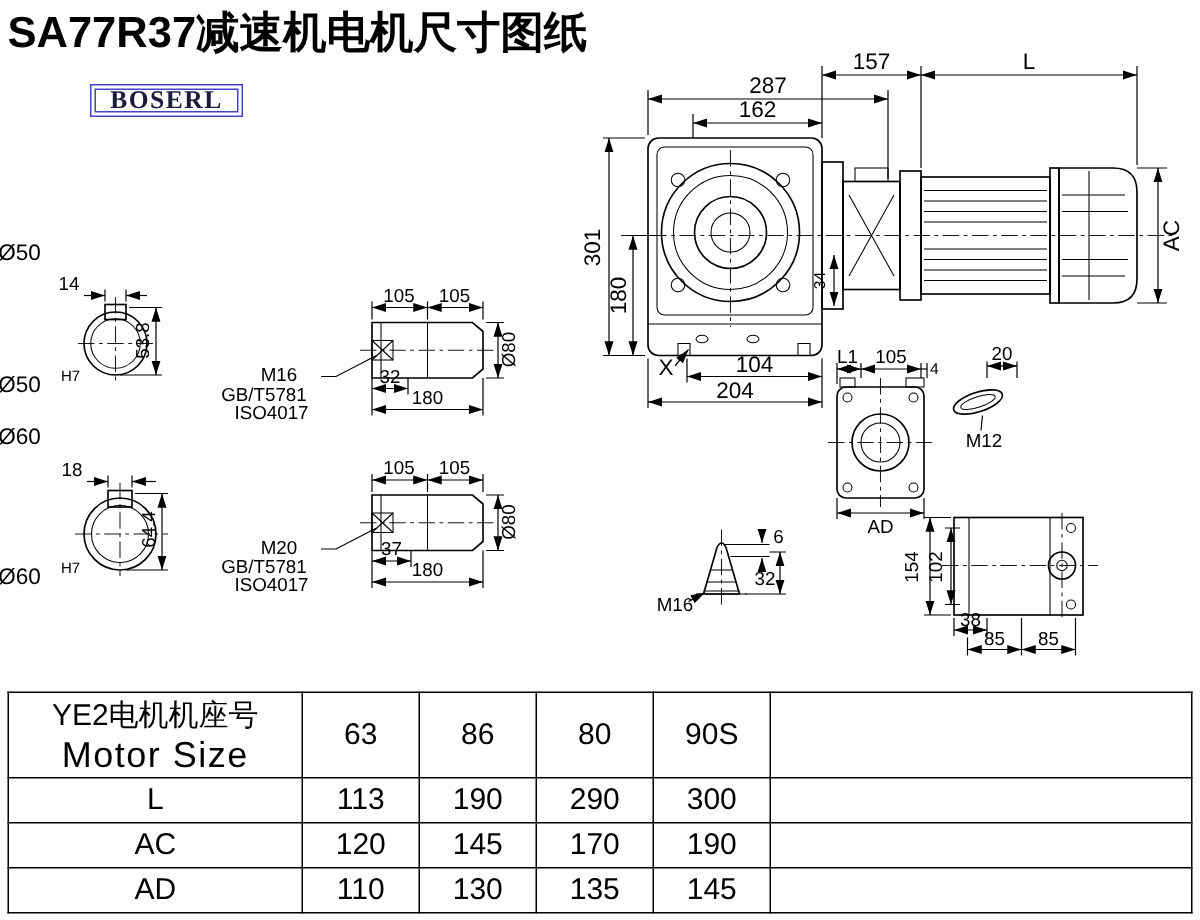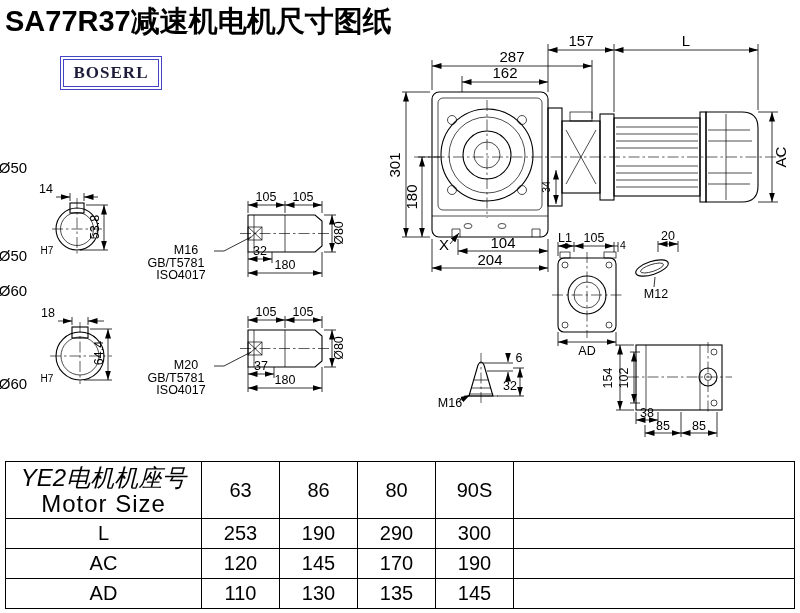--- a/index.html
+++ b/index.html
@@ -1,32 +1,32 @@
 <!DOCTYPE html>
 <html><head>
 <meta charset="utf-8">
 <style>
   * { margin:0; padding:0; box-sizing:border-box; }
   html,body { width:800px; height:613px; background:#ffffff; font-family:"Liberation Sans",sans-serif; position:relative; overflow:hidden; }
   .title { position:absolute; left:5px; top:2px; font-size:29px; font-weight:700; color:#000; white-space:nowrap; letter-spacing:0; }
-  .logo { position:absolute; left:63px; top:59px; width:96px; height:28px; border:1px solid #4444c8; box-shadow:0 0 0 2px #ffffff, 0 0 0 3px #4444c8; display:flex; align-items:center; justify-content:center; background:#fff; }
+  .logo { position:absolute; left:63px; top:59px; width:96px; height:16px; border:1px solid #4444c8; box-shadow:0 0 0 2px #ffffff, 0 0 0 3px #4444c8; display:flex; align-items:center; justify-content:center; background:#fff; }
   .logo span { font-family:"Liberation Serif",serif; font-size:17px; font-weight:700; letter-spacing:1px; color:#1c1c3a; }
   svg.drawing { position:absolute; left:0; top:0; }
   svg text { font-family:"Liberation Sans",sans-serif; fill:#000; text-anchor:middle; }
   .dim  { font-size:15px; }
   .note { font-size:12.5px; }
   .small{ font-size:10.5px; }
   .sup  { font-size:10px; }
   .ol { stroke:#000; stroke-width:1.1; fill:none; }
   .tl { stroke:#000; stroke-width:0.7; fill:none; }
   .dl { stroke:#000; stroke-width:0.8; fill:none; }
   .cl { stroke:#1a1a1a; stroke-width:0.7; fill:none; stroke-dasharray:11 3 2.5 3; }
   table.spec { position:absolute; left:5px; top:461px; border-collapse:collapse; table-layout:fixed; background:#fff; }
   table.spec td { border:1px solid #000; text-align:center; vertical-align:middle; font-size:20px; color:#000; }
-  .hdr-cn { font-size:24px; line-height:27px;font-style:italic; }
+  .hdr-cn { font-size:20px; line-height:27px; }
   .hdr-en { font-size:24px; line-height:26px; letter-spacing:1px; }
 </style>
 </head>
 <body>
 
 <h1 class="title">SA77R37减速机电机尺寸图纸</h1>
 <div class="logo">
   <span>BOSERL</span>
 </div>
 
@@ -287,21 +287,21 @@
         <div class="hdr-en">Motor Size</div>
       </td>
       <td>63</td>
       <td>86</td>
       <td>80</td>
       <td>90S</td>
       <td></td>
     </tr>
     <tr style="height:30px">
       <td>L</td>
-      <td>253</td>
+      <td>113</td>
       <td>190</td>
       <td>290</td>
       <td>300</td>
       <td></td>
     </tr>
     <tr style="height:30px">
       <td>AC</td>
       <td>120</td>
       <td>145</td>
       <td>170</td>

